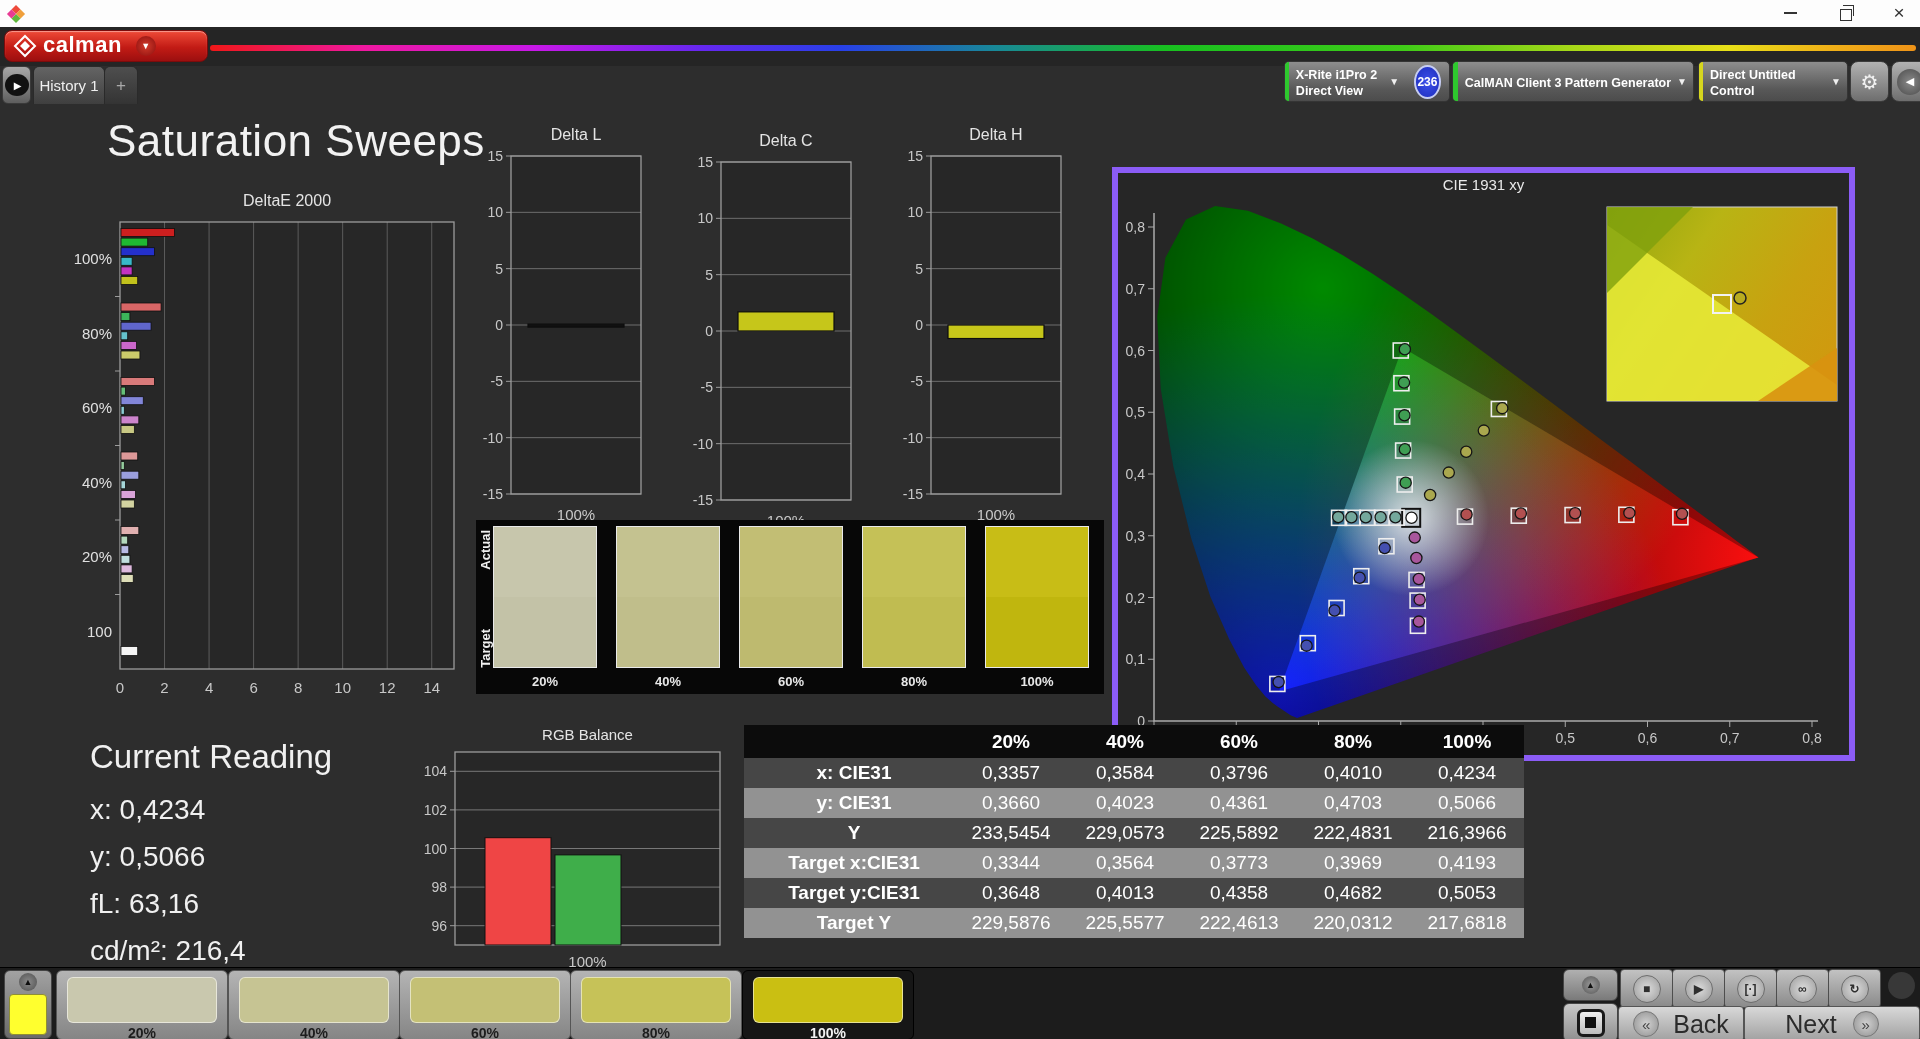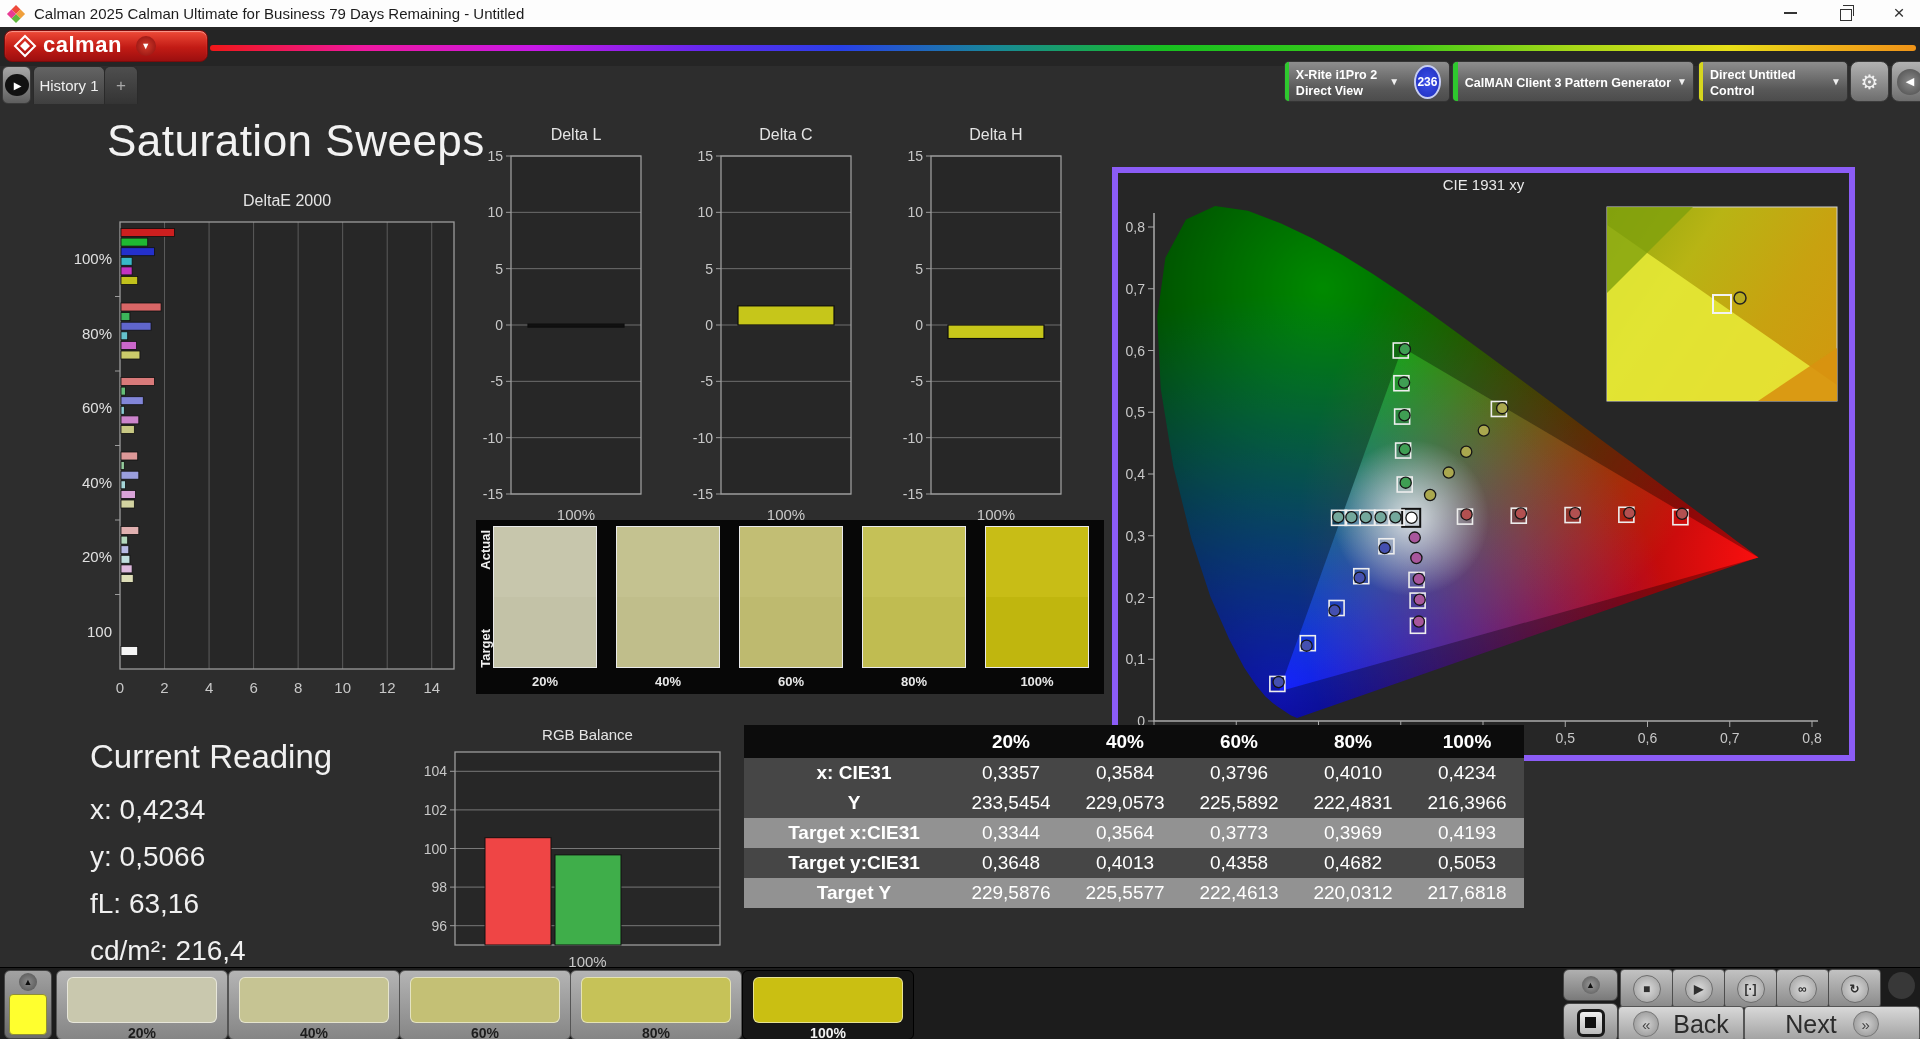--- a/index.html
+++ b/index.html
@@ -81,21 +81,20 @@
 
 <div id="screen">
 
   <div class="titlebar">
     <svg class="logo" viewBox="0 0 22 22">
       <polygon points="11,1 16,6 11,11 6,6" fill="#ee4a3a"></polygon>
       <polygon points="16,6 21,11 16,16 11,11" fill="#f0a03c"></polygon>
       <polygon points="11,11 16,16 11,21 6,16" fill="#60b83c"></polygon>
       <polygon points="6,6 11,11 6,16 1,11" fill="#e83c94"></polygon>
     </svg>
-    <span class="title-text">Calman 2025 Calman Ultimate for Business 79 Days Remaining  - Untitled</span>
     <div class="win-btn" style="left:1770px">
         <span class="min-glyph"></span>
       </div>
     <div class="win-btn" style="left:1827px">
         <span class="restore-glyph"></span>
       </div>
     <div class="win-btn" style="left:1879px;font-size:19px">
         <span>×</span>
       </div>
   </div>
@@ -239,21 +238,21 @@
           <line x1="29" y1="289.6666666666667" x2="34" y2="289.6666666666667" stroke="#9c9c9c"></line>
           <text x="26" y="294.6666666666667" text-anchor="end" font-size="14" fill="#c8c8c8">-10</text>
           <line x1="34" y1="346" x2="164" y2="346" stroke="#6e6e6e"></line>
           <line x1="29" y1="346" x2="34" y2="346" stroke="#9c9c9c"></line>
           <text x="26" y="351" text-anchor="end" font-size="14" fill="#c8c8c8">-15</text>
           <rect x="34" y="8" width="130" height="338" fill="none" stroke="#9c9c9c" stroke-width="1.3"></rect>
           <rect x="51" y="176.09866666666667" width="96" height="3" fill="#101010" stroke="#0d0d0d" stroke-width="1.2"></rect>
           <text x="99" y="372" text-anchor="middle" font-size="15" fill="#c8c8c8">100%</text>
         </svg></div>
   </div>
-  <div class="chartbox" style="left:687px;top:126px;width:175px;height:385px">
+  <div class="chartbox" style="left:687px;top:132px;width:175px;height:385px">
     <div class="ctitle" style="left:34px;width:130px">Delta C</div>
     <div style="position:absolute;top:22px" id="delta_c-svg"><svg width="175" height="380" xmlns="http://www.w3.org/2000/svg" font-family="Liberation Sans,sans-serif">
           <rect x="34" y="8" width="130" height="338" fill="#272727"></rect>
           <line x1="34" y1="8" x2="164" y2="8" stroke="#6e6e6e"></line>
           <line x1="29" y1="8" x2="34" y2="8" stroke="#9c9c9c"></line>
           <text x="26" y="13" text-anchor="end" font-size="14" fill="#c8c8c8">15</text>
           <line x1="34" y1="64.33333333333334" x2="164" y2="64.33333333333334" stroke="#6e6e6e"></line>
           <line x1="29" y1="64.33333333333334" x2="34" y2="64.33333333333334" stroke="#9c9c9c"></line>
           <text x="26" y="69.33333333333334" text-anchor="end" font-size="14" fill="#c8c8c8">10</text>
           <line x1="34" y1="120.66666666666667" x2="164" y2="120.66666666666667" stroke="#6e6e6e"></line>
@@ -551,20 +550,28 @@
       </thead>
       <tbody>
         <tr class="dark">
           <th class="rowlabel">x: CIE31</th>
           <td>0,3357</td>
           <td>0,3584</td>
           <td>0,3796</td>
           <td>0,4010</td>
           <td>0,4234</td>
         </tr>
+        <tr class="light">
+          <th class="rowlabel">y: CIE31</th>
+          <td>0,3660</td>
+          <td>0,4023</td>
+          <td>0,4361</td>
+          <td>0,4703</td>
+          <td>0,5066</td>
+        </tr>
         <tr class="dark">
           <th class="rowlabel">Y</th>
           <td>233,5454</td>
           <td>229,0573</td>
           <td>225,5892</td>
           <td>222,4831</td>
           <td>216,3966</td>
         </tr>
         <tr class="light">
           <th class="rowlabel">Target x:CIE31</th>

